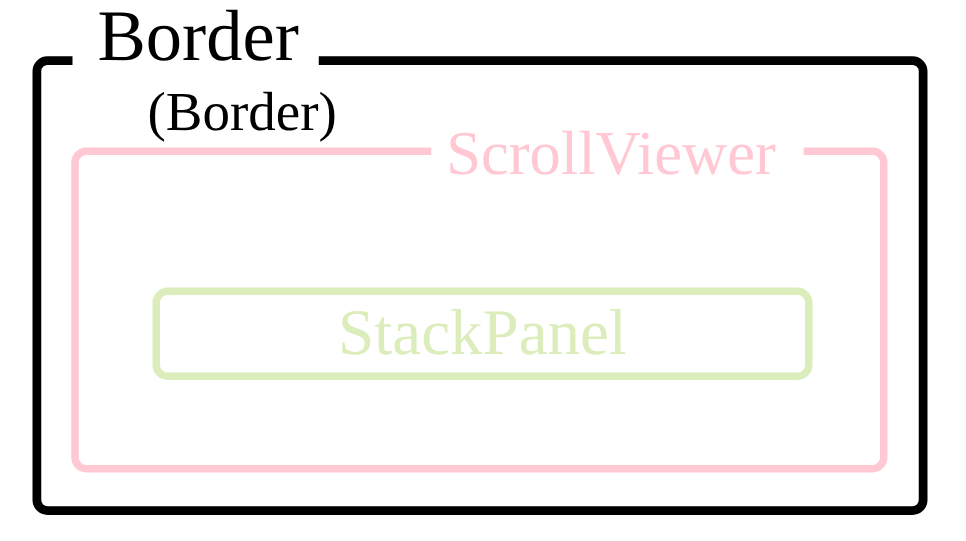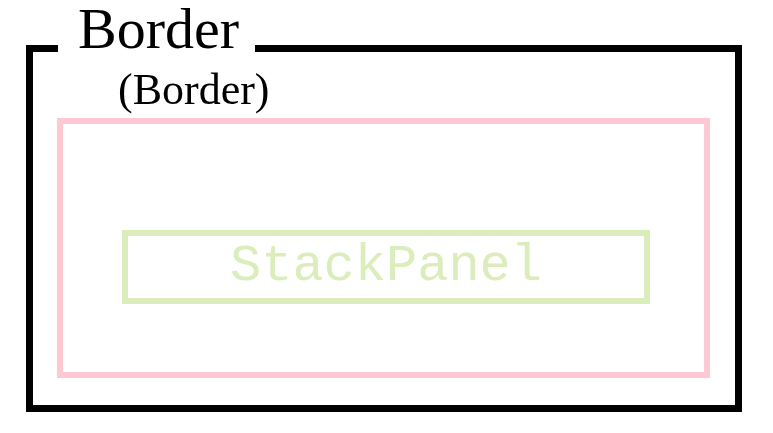--- a/index.html
+++ b/index.html
@@ -9,33 +9,33 @@
     --stackpanel-box: #DCEDBC;
   }
   html, body { margin: 0; padding: 0; }
   body {
     width: 773px; height: 433px;
     background: var(--background);
     font-family: "Liberation Serif", "DejaVu Serif", serif;
     overflow: hidden;
   }
   .canvas { position: relative; width: 773px; height: 433px; background: var(--background); }
-  .box { position: absolute; box-sizing: border-box; background: transparent; }
+  .box { position: absolute; box-sizing: border-box; background: transparent; border-radius: 12px; }
   .box-border {
     left: 26px; top: 45px; width: 716px; height: 367px;
     border: 7px solid var(--border-box);
   }
   .box-scrollviewer {
     left: 24px; top: 66px; width: 653px; height: 260px;
     border: 6px solid var(--scrollviewer-box);
   }
   .box-stackpanel {
     left: 59px; top: 106px; width: 528px; height: 74px;
     border: 6px solid var(--stackpanel-box);
-    display: flex; align-items: center; justify-content: center; font-family: Liberation Mono, monospace;
+    display: flex; align-items: center; justify-content: center;
   }
   .lbl {
     position: absolute; line-height: 1; white-space: nowrap;
   }
   .lbl-border-main {
     left: 25px; top: -52px;
     font-size: 58px; color: var(--border-box);
     background: var(--background);
     padding: 0 16px 0 20px;
   }
@@ -56,18 +56,19 @@
   }
 </style>
 </head>
 <body>
 
 <div class="canvas">
   <div class="box box-border">
     <span class="lbl lbl-border-main">Border</span>
     <span class="lbl lbl-border-sub">(Border)</span>
     <div class="box box-scrollviewer">
+      <span class="lbl lbl-scrollviewer">ScrollViewer</span>
       <div class="box box-stackpanel">
         <span class="lbl-stackpanel">StackPanel</span>
       </div>
     </div>
   </div>
 </div>
 
 </body></html>

